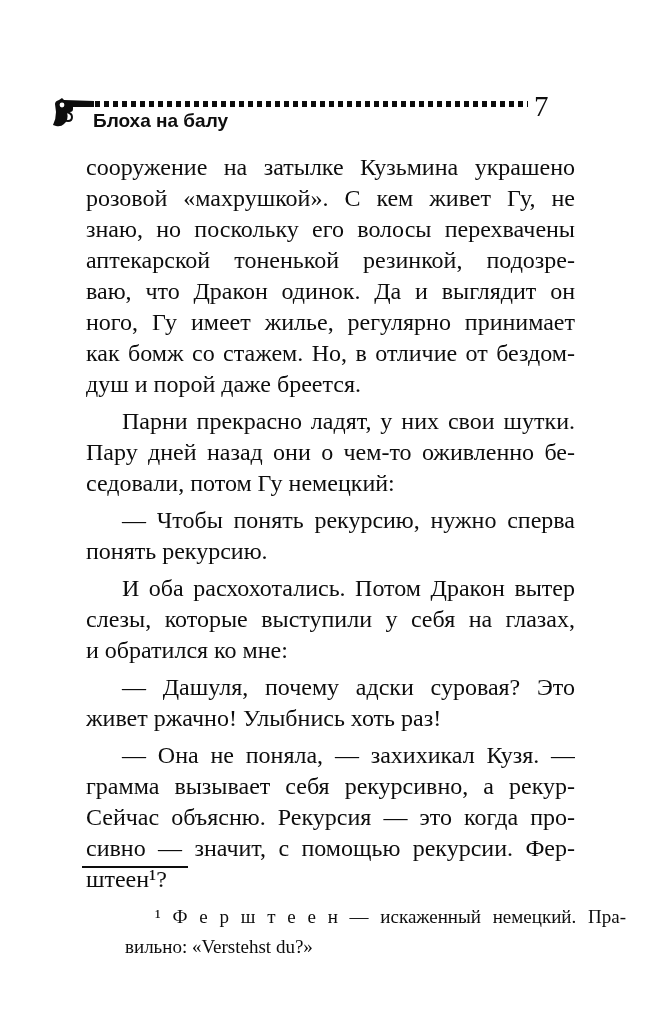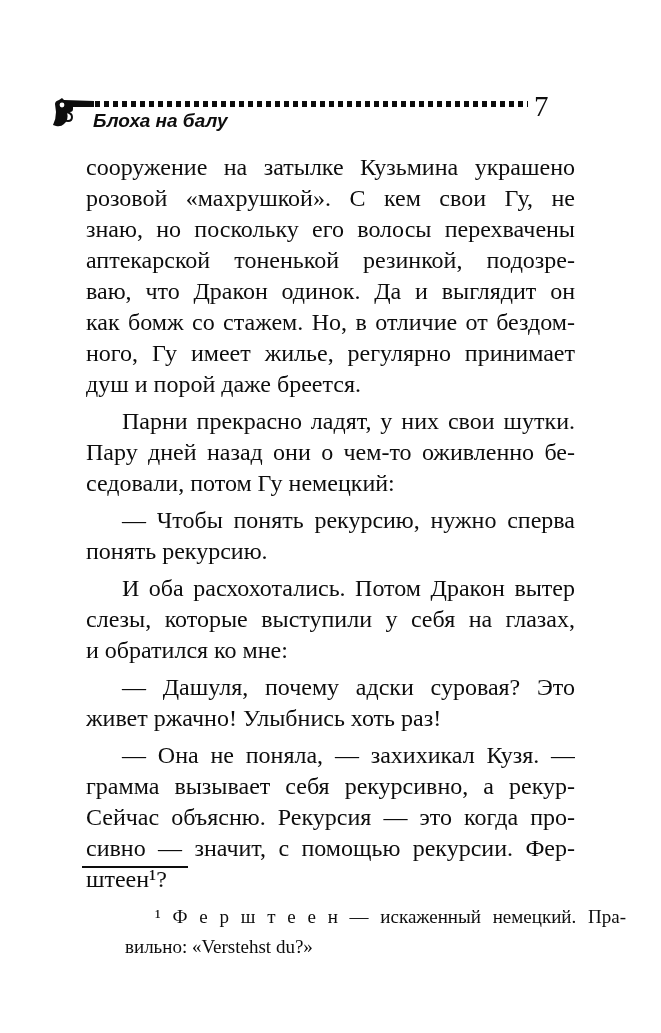--- a/index.html
+++ b/index.html
@@ -13,21 +13,21 @@
   }
   
   .gun { position:absolute; left:52px; top:98px; }
   .dots {
     position:absolute; left:95px; top:101px; width:433px; height:6px;
     background:repeating-linear-gradient(90deg, var(--ink) 0 5px, transparent 5px 9px);
   }
   .running-title {
     position:absolute; left:93px; top:110px;
     font-family:"Liberation Sans", sans-serif;
-    font-weight:bold; font-style:italic; font-size:19px; line-height:22px;
+    font-weight:bold; font-size:19px; line-height:22px;
   }
   .pagenum {
     position:absolute; left:534px; top:90px;
     font-size:29px; line-height:32px;
   }
   
   .bodytext {
     position:absolute; left:80px; top:146px; width:501px;
     font-size:24px;
   }
@@ -69,26 +69,26 @@
 
   <div class="dots"></div>
 
   <div class="running-title">Блоха на балу</div>
 
   <div class="pagenum">7</div>
 
   <div class="bodytext">
       <p class="para">
         <span class="ln">сооружение на затылке Кузьмина украшено</span>
-        <span class="ln">розовой «махрушкой». С кем свои Гу, не</span>
+        <span class="ln">розовой «махрушкой». С кем живет Гу, не</span>
         <span class="ln">знаю, но поскольку его волосы перехвачены</span>
         <span class="ln">аптекарской тоненькой резинкой, подозре-</span>
         <span class="ln">ваю, что Дракон одинок. Да и выглядит он</span>
+        <span class="ln">ного, Гу имеет жилье, регулярно принимает</span>
         <span class="ln">как бомж со стажем. Но, в отличие от бездом-</span>
-        <span class="ln">ного, Гу имеет жилье, регулярно принимает</span>
         <span class="ln last">душ и порой даже бреется.</span>
       </p>
       <p class="para">
         <span class="ln ind">Парни прекрасно ладят, у них свои шутки.</span>
         <span class="ln">Пару дней назад они о чем-то оживленно бе-</span>
         <span class="ln last">седовали, потом Гу немецкий:</span>
       </p>
       <p class="para">
         <span class="ln ind">— Чтобы понять рекурсию, нужно сперва</span>
         <span class="ln last">понять рекурсию.</span>

